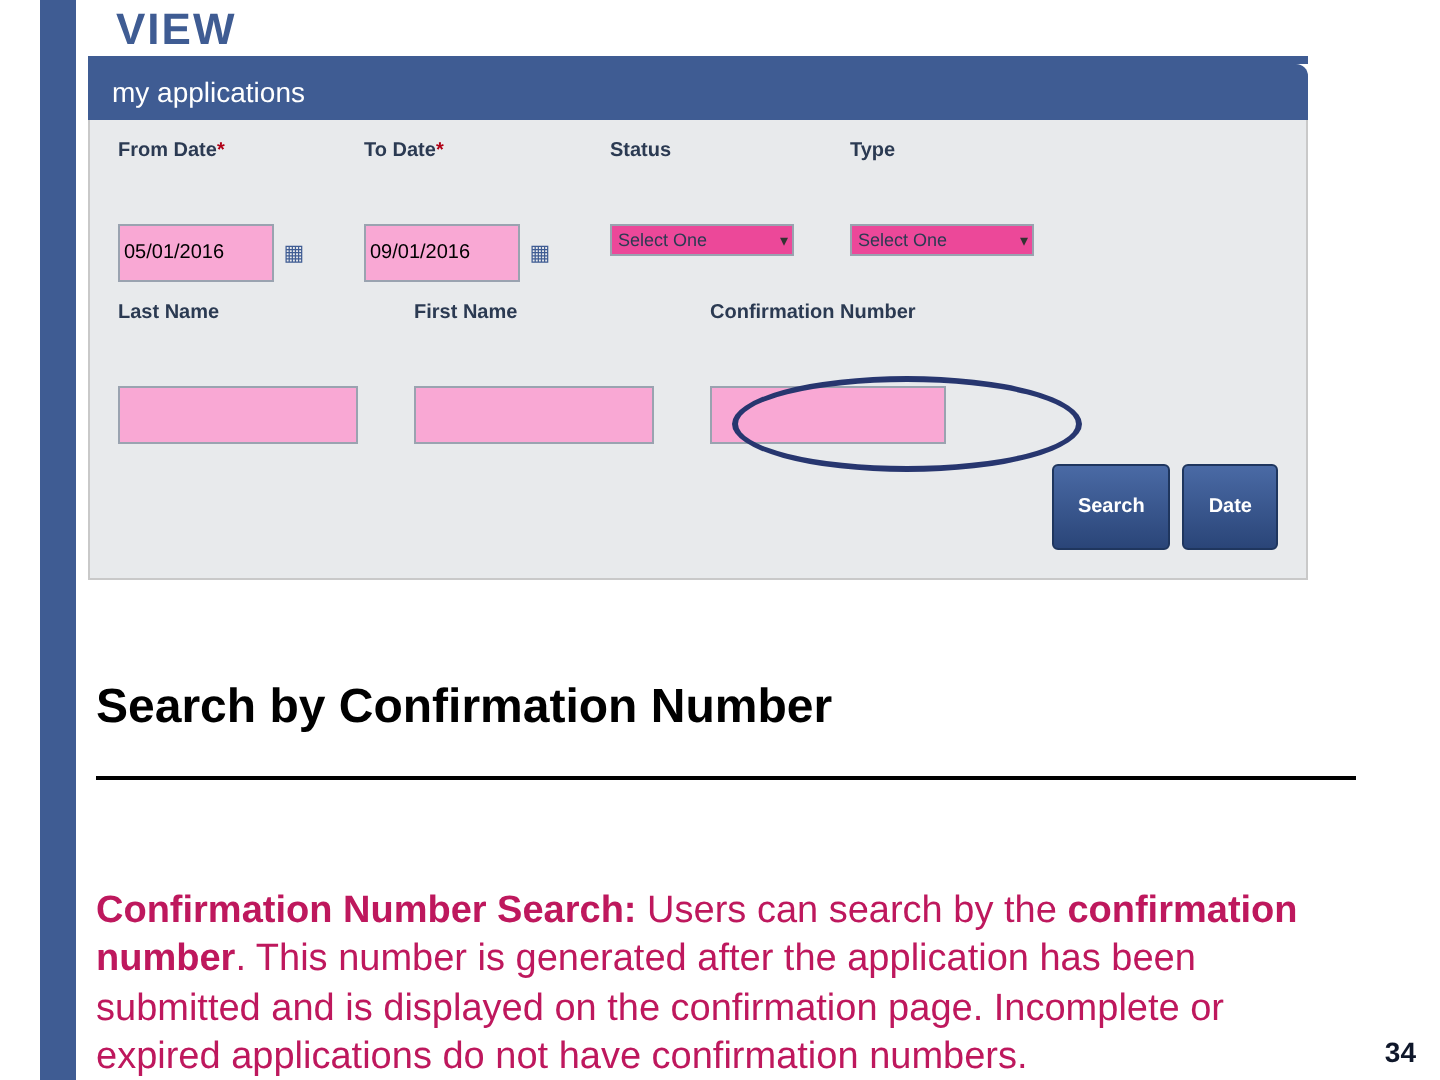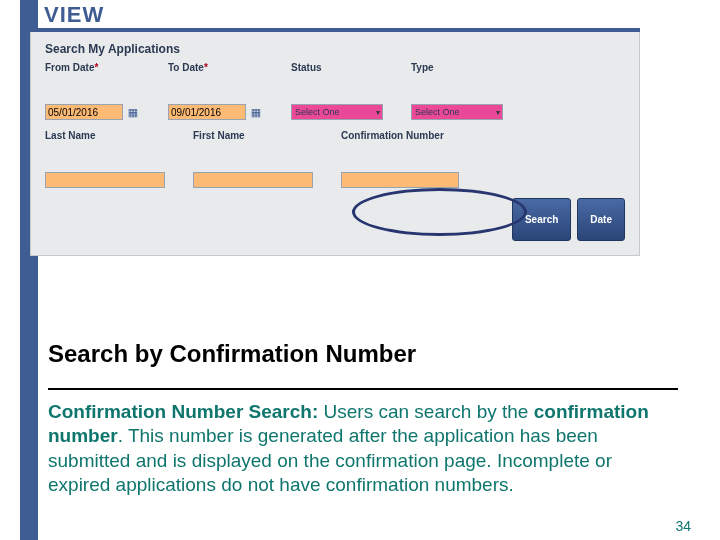--- a/index.html
+++ b/index.html
@@ -14,21 +14,21 @@
   .left-stripe {
     position: absolute;
     left: 20px;
     top: 0;
     width: 18px;
     height: 540px;
     background: #3f5c93;
   }
   .content {
     position: absolute;
-    left: 30px;
+    left: 44px;
     top: 0;
     right: 0;
   }
   .view-label {
     color: #3f5c93;
     font-size: 22px;
     font-weight: bold;
     font-family: "Arial Narrow", Arial, sans-serif;
     letter-spacing: 1px;
     padding: 2px 0 0 14px;
@@ -75,22 +75,22 @@
     display: flex;
     flex-direction: column;
     font-size: 10px;
     color: #2b3a52;
     gap: 29px;
   }
   .field-label { font-weight: bold; margin-bottom: 2px; white-space: nowrap; }
   .ast { color: #b00016; }
   .date-wrap { display: flex; align-items: center; gap: 3px; }
   .text-input {
-    height: 16px;
-    background: #fdba74;
+    height: 29px;
+    background: #f9a8d4;
     border: 1px solid #9aa3b0;
     font-size: 10px;
     padding: 0 2px;
   }
   .w-date { width: 78px; }
   .w-sel { width: 92px; }
   .w-name { width: 120px; }
   .w-conf { width: 118px; }
   .cal-icon {
     width: 14px; height: 14px;
@@ -142,44 +142,46 @@
     font-weight: bold;
     border-bottom: 2px solid #000;
     display: inline-block;
     padding-bottom: 20px;
     margin-bottom: 10px;
     width: 100%;
   }
   .doc-body {
     font-size: 19px;
     line-height: 1.28;
-    color: #0f766e;
+    color: #be185d;
+    margin-top: 44px;
   }
   .doc-body b { font-weight: bold; }
   .page-num {
     position: absolute;
-    right: 29px;
+    right: 12px;
     bottom: 6px;
     font-size: 14px;
-    color: #0f766e;
+    color: #0f172a;
+    font-weight: bold;
   }
 </style>
 </head>
 <body>
 
 <div class="left-stripe"></div>
 
 <div class="content">
   <div class="view-label">VIEW</div>
 
   <div class="app-panel">
     <div class="panel-top-line"></div>
+    <div class="panel-header">my applications</div>
 
     <div class="panel-body">
-      <div class="panel-title">Search My Applications</div>
 
       <div class="form-row">
         <div class="field">
           <span class="field-label">
             <span>From Date</span><span class="ast">*</span>
           </span>
           <span class="date-wrap">
             <input class="text-input w-date" value="05/01/2016" style="">
             <span class="cal-icon">▦</span>
           </span>

